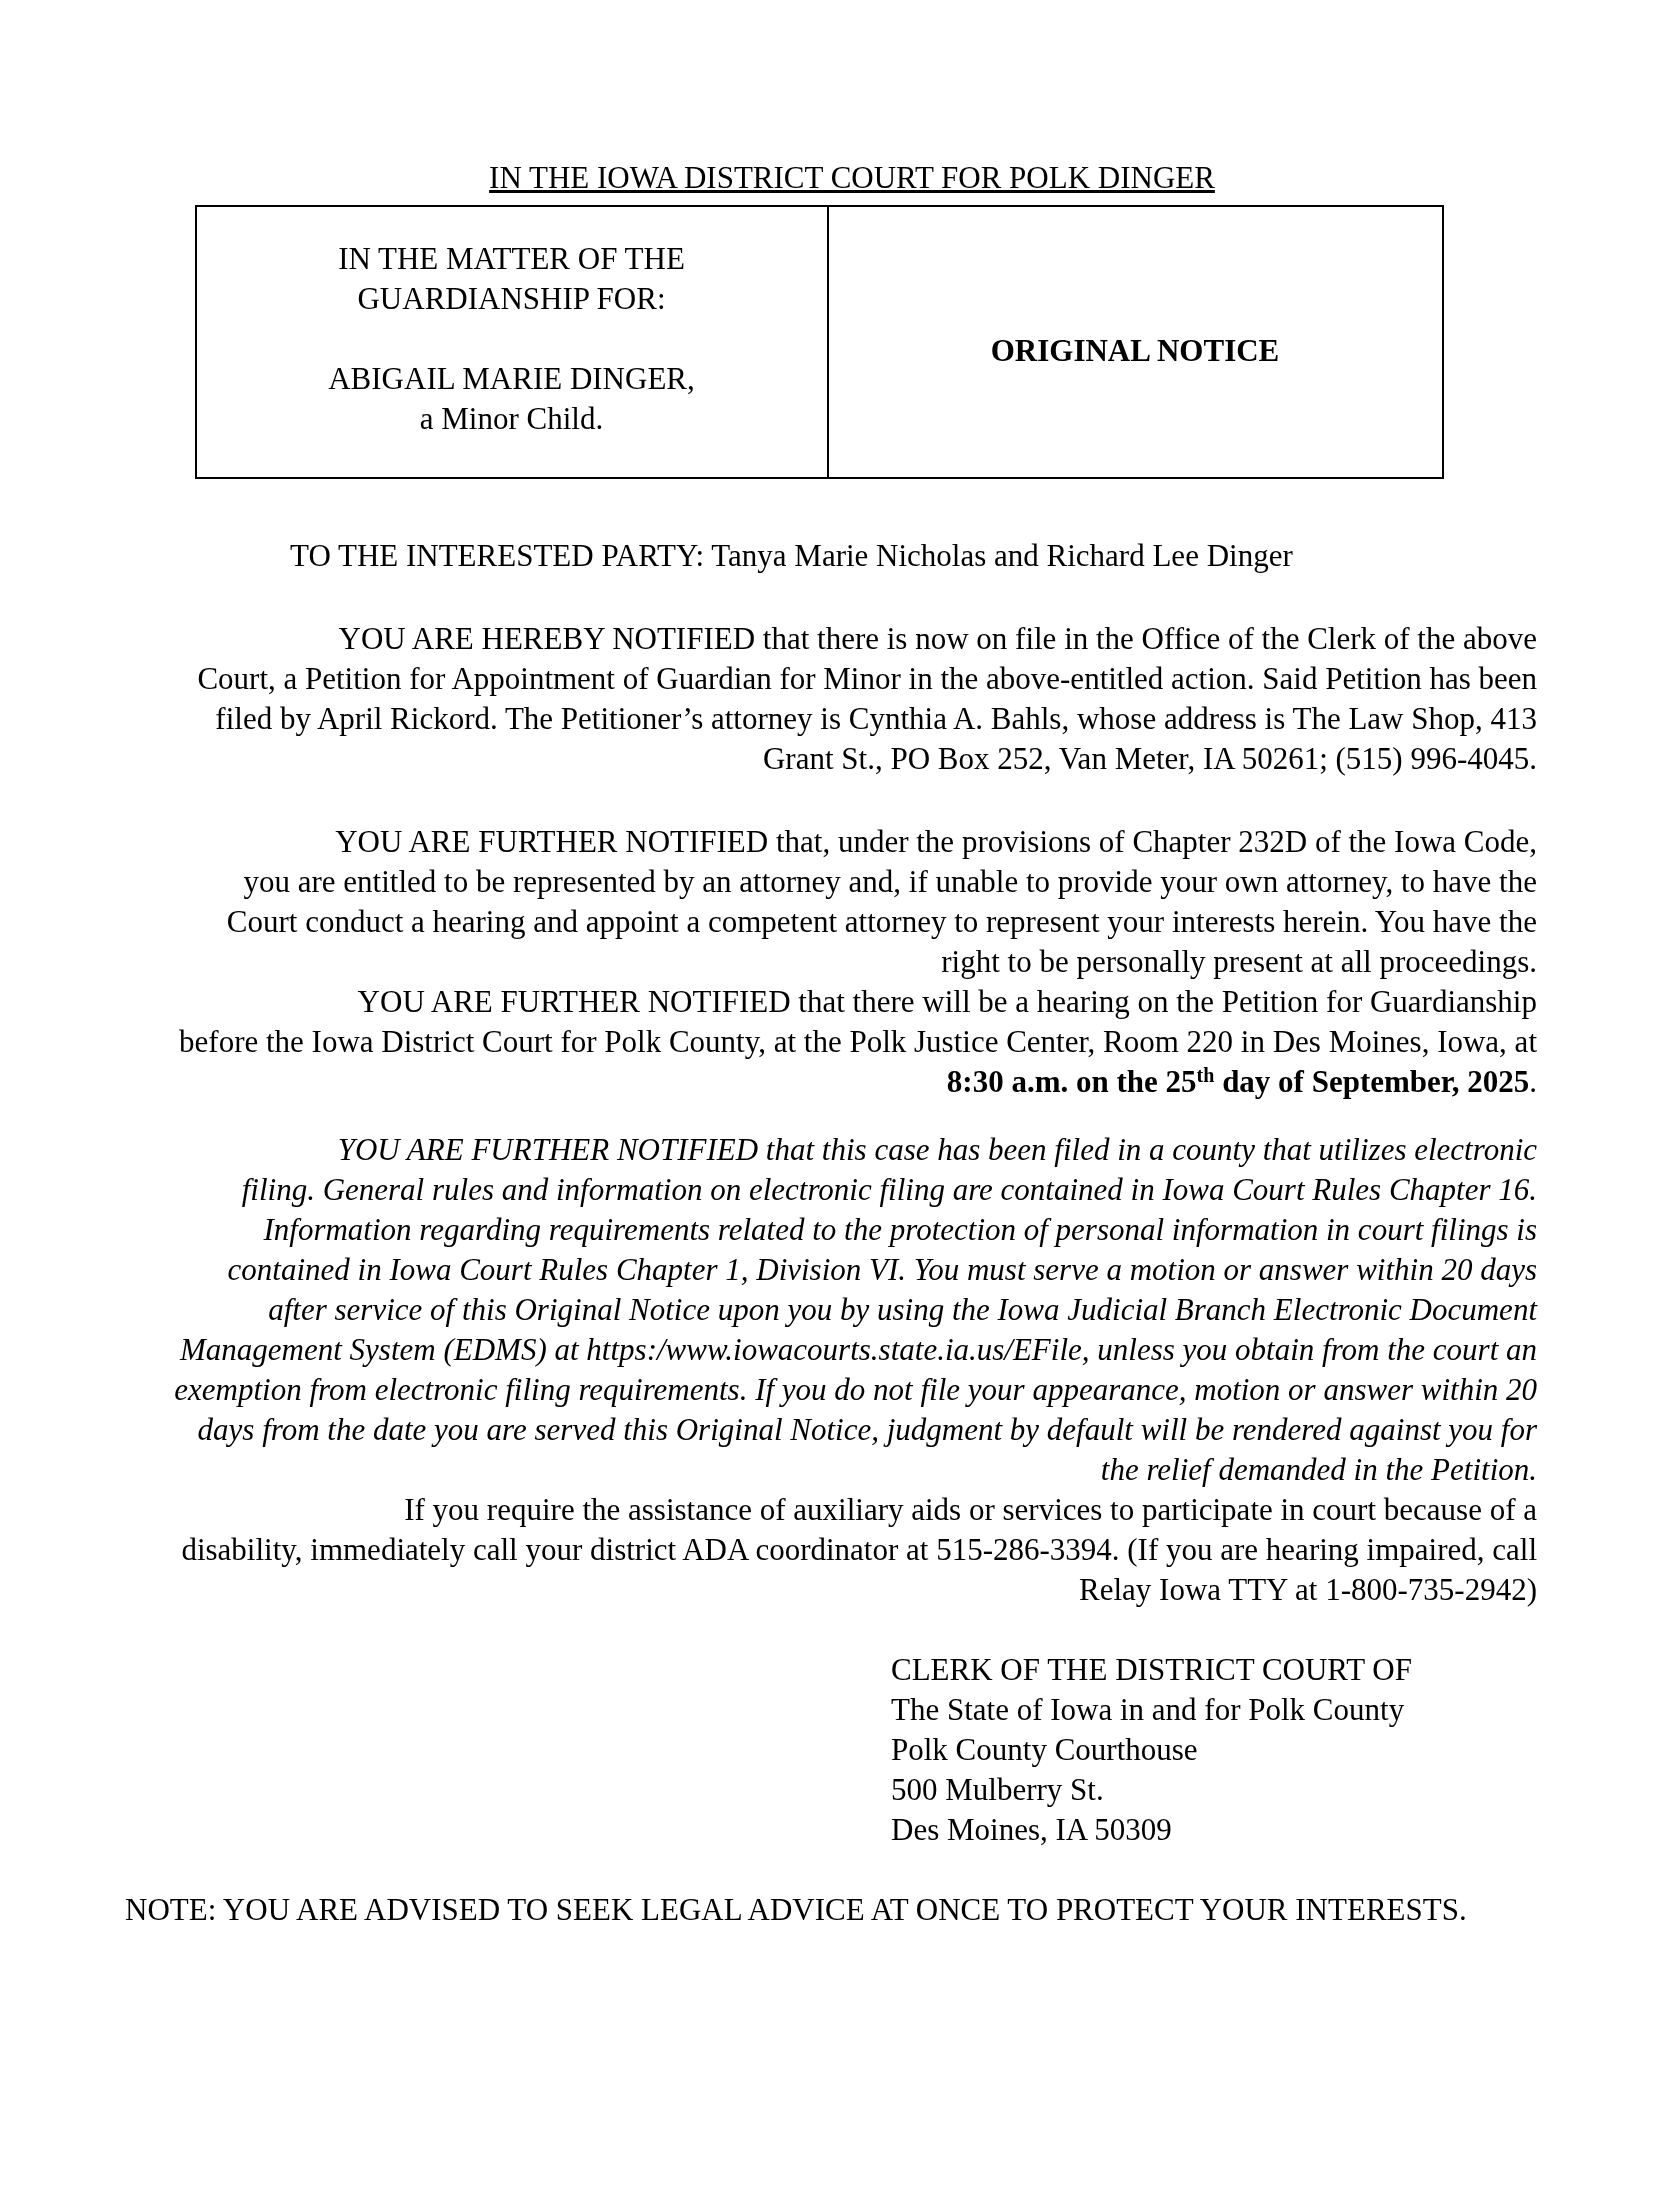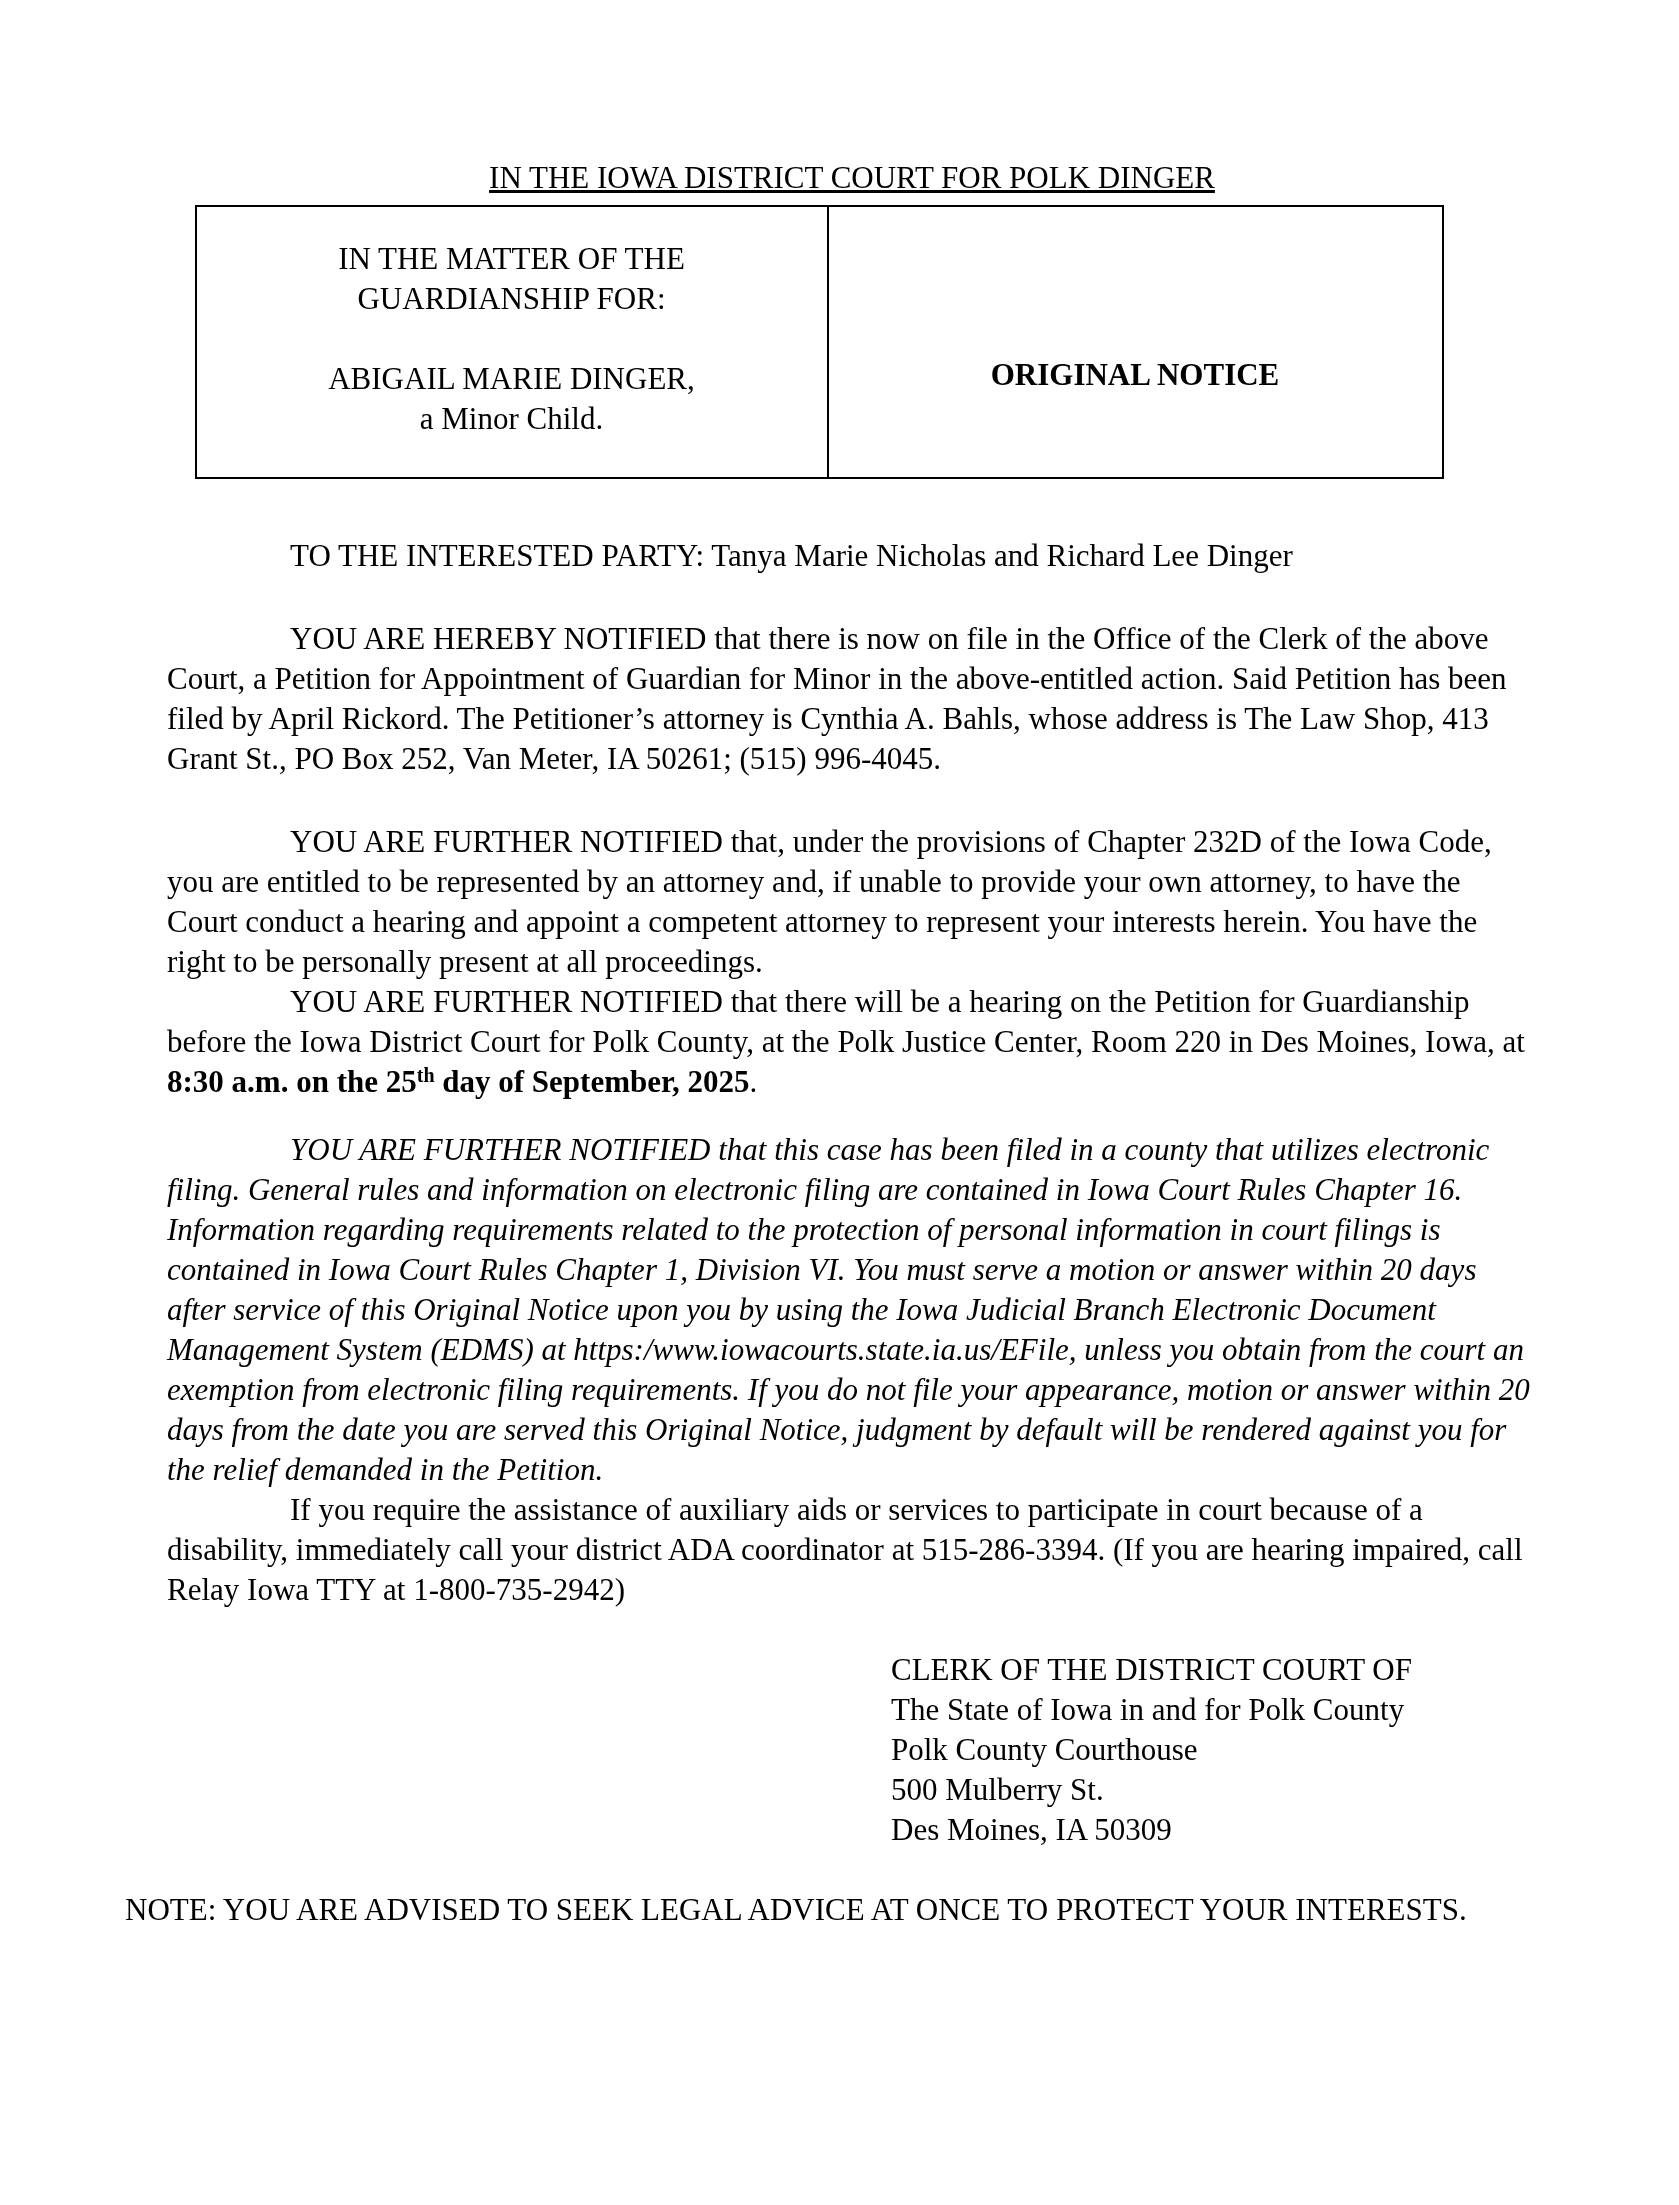--- a/index.html
+++ b/index.html
@@ -27,25 +27,25 @@
     border: 2.2px solid #000000;
     display: grid;
     grid-template-columns: 630px 1fr;
   }
   .box-cell {
     text-align: center;
     padding: 32px 17.4px 38px 17.4px;
   }
   .box-cell.right { border-left: 2.2px solid #000000; }
   .box-group + .box-group { margin-top: 40px; }
-  .notice-title { margin-top: 116px; font-weight: bold; }
+  .notice-title { margin-top: 92px; font-weight: bold; }
 
   .to-party { margin-top: 57px; text-indent: 123px; }
 
-  .para { text-indent: 123px; text-align: left; }
+  .para { text-indent: 123px; text-align: right; }
   .gap-before { margin-top: 43px; }
   .gap-small { margin-top: 27.5px; font-style: italic; }
 
   .bold { font-weight: bold; }
   .sup {
     font-weight: bold;
     font-size: 20px;
     vertical-align: 10px;
     line-height: 0;
   }

